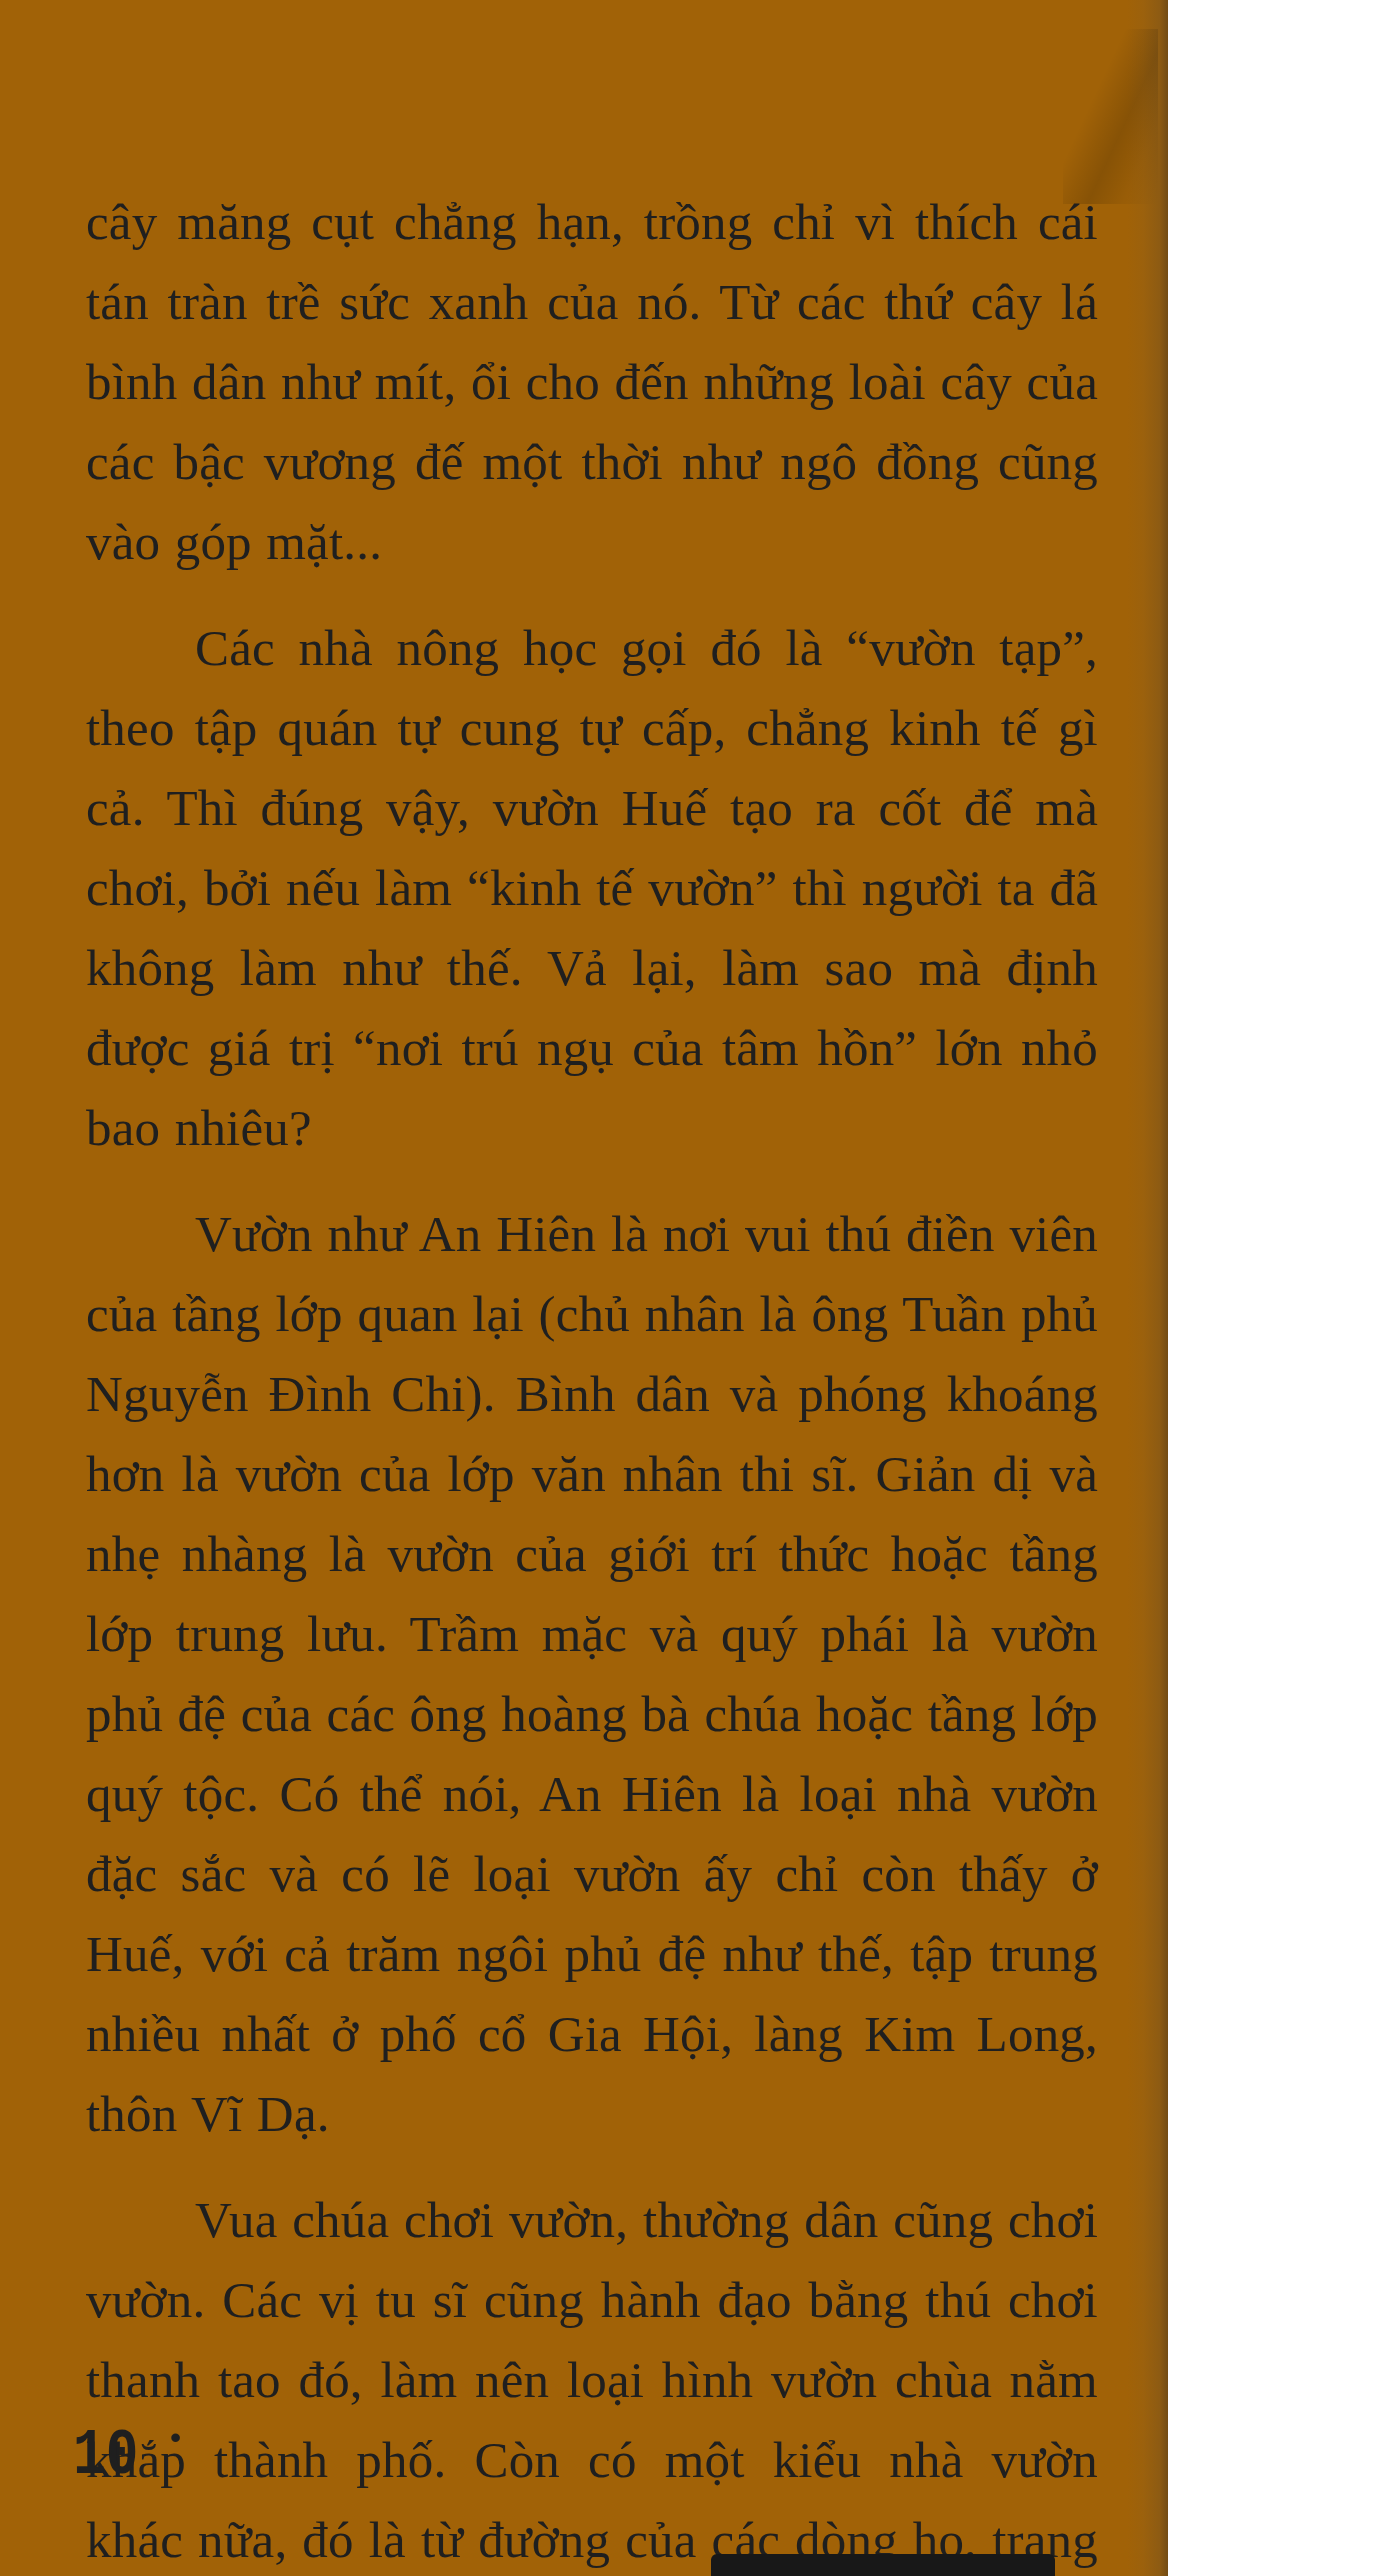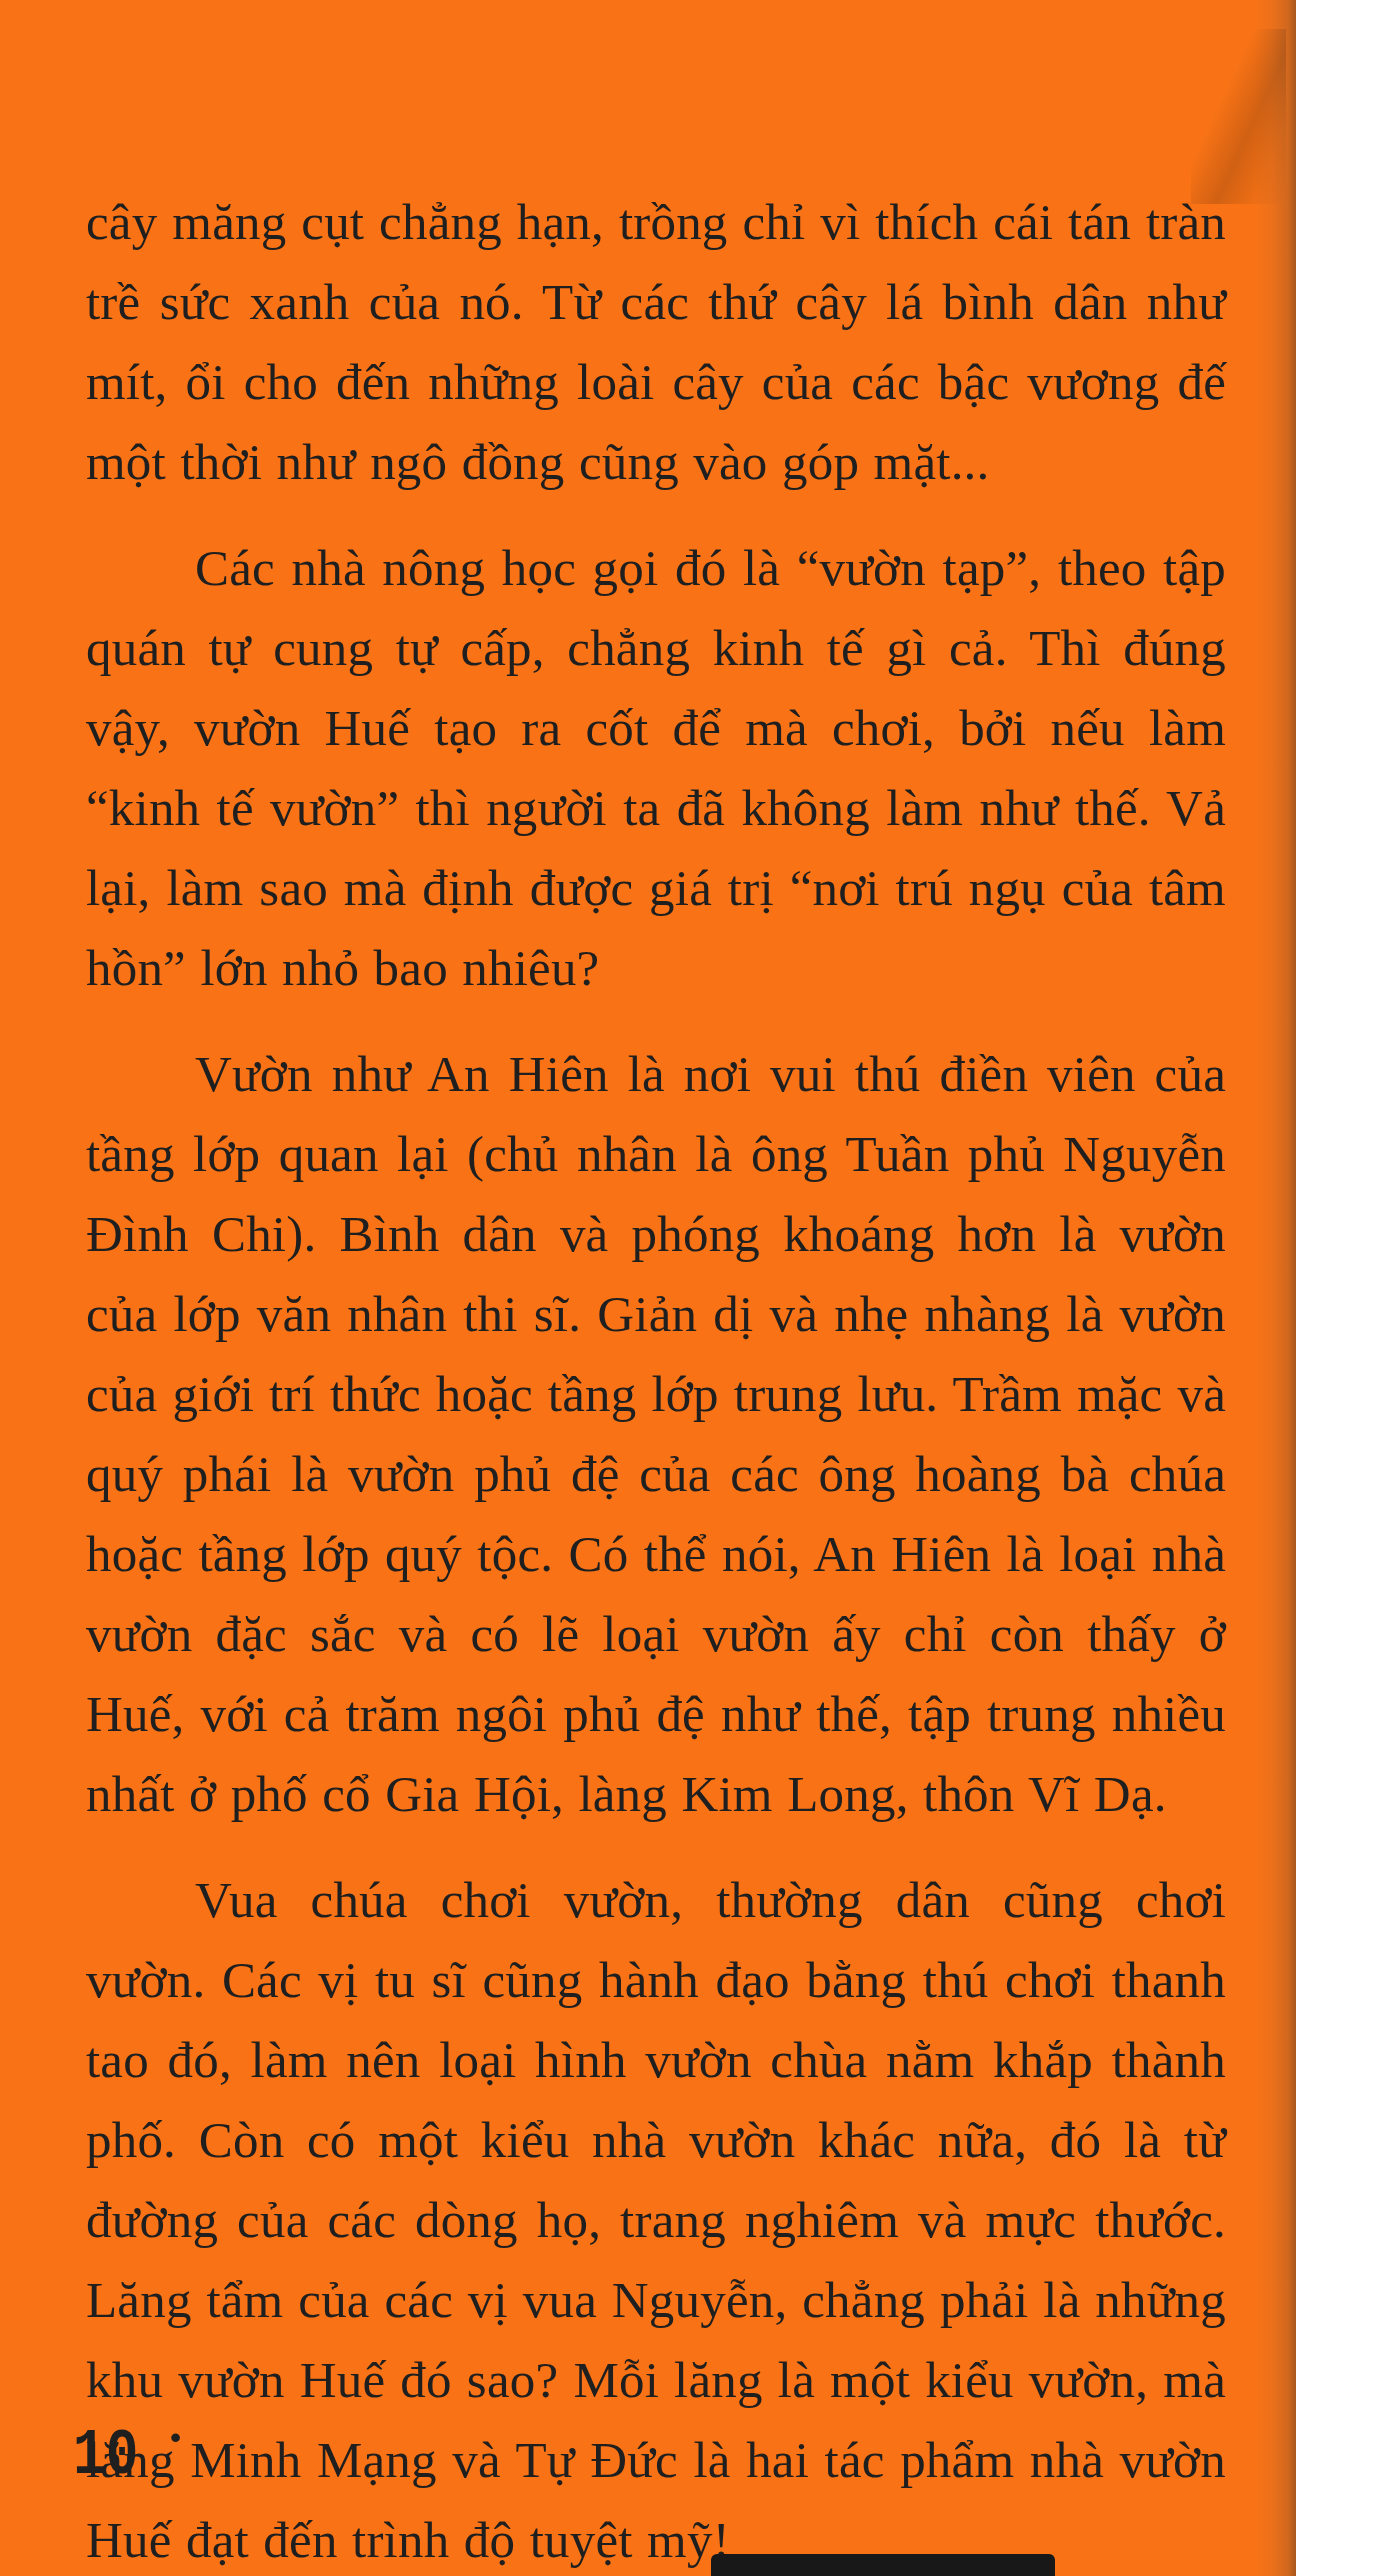--- a/index.html
+++ b/index.html
@@ -2,23 +2,23 @@
 <html style="font-size:11.6px"><head>
 <meta charset="utf-8">
 <style>
   html, body {
     margin: 0;
     padding: 0;
     background: #ffffff;
   }
   .page {
     position: relative;
-    width: 1296px;
+    width: 1168px;
     height: 2576px;
-    background: #f97316;
+    background: #a16207;
     overflow: hidden;
     font-family: "Liberation Serif", "DejaVu Serif", serif;
     color: #1f1f1f;
   }
   .text-block {
     position: absolute;
     left: 86px;
     right: 70px;
     top: 182px;
   }

